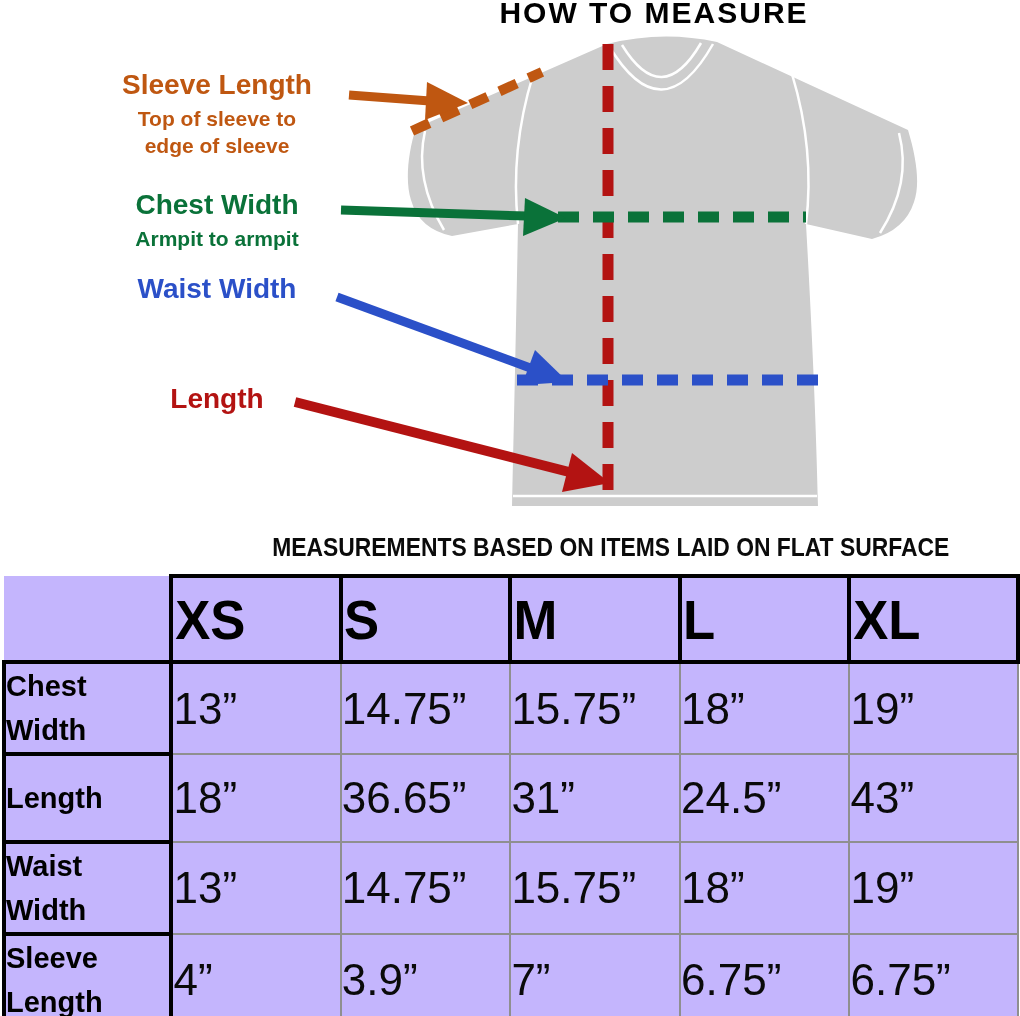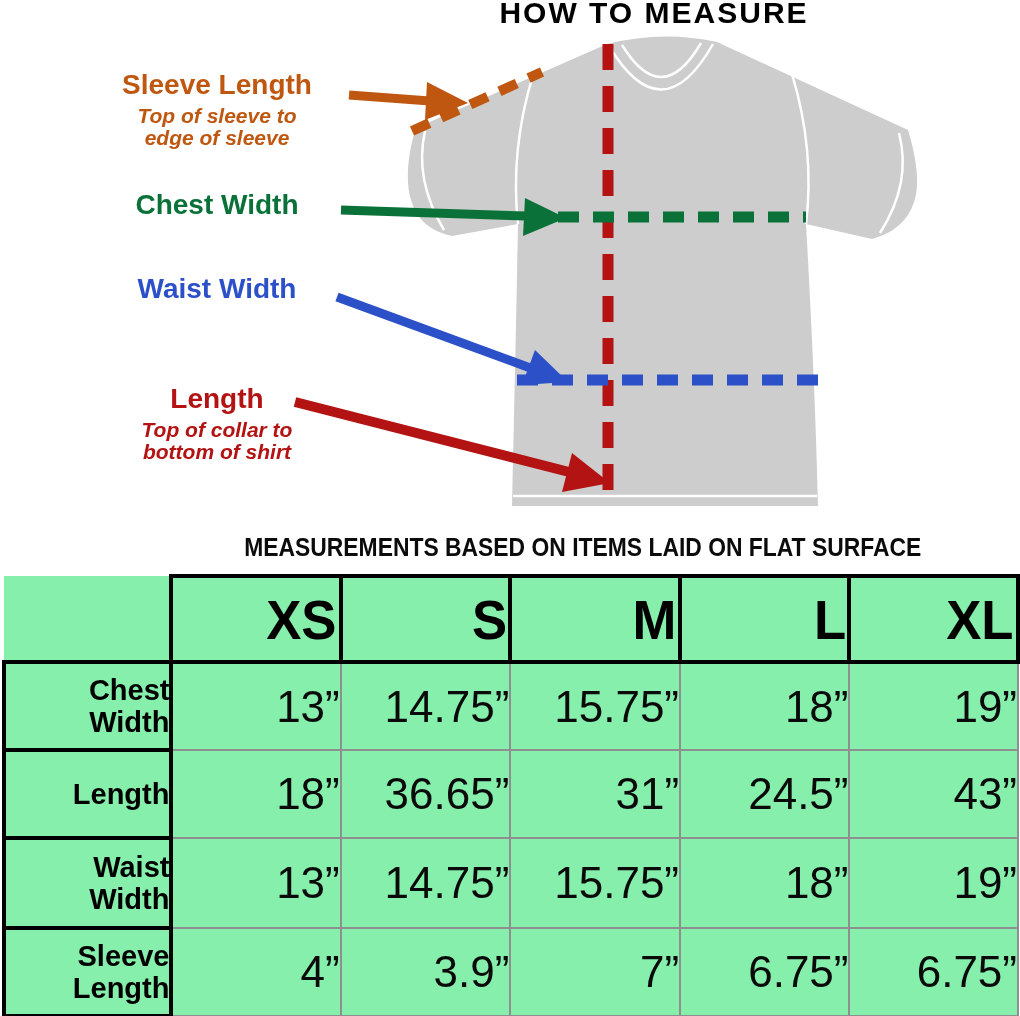--- a/index.html
+++ b/index.html
@@ -11,45 +11,45 @@
   .main-title {
     position:absolute; top:-4px; left:324px; width:660px;
     text-align:center; font-size:30px; font-weight:bold; color:#000;
     letter-spacing:2px;
   }
   
   .diagram-svg { position:absolute; top:0; left:0; }
   
   .anno { position:absolute; left:45px; width:344px; text-align:center; }
   .anno .heading { font-size:28px; font-weight:bold; line-height:30px; }
-  .anno .desc { font-size:21px; font-weight:bold; line-height:22px; white-space:pre-line; margin-top:5px;font-style:italic; }
+  .anno .desc { font-size:21px; font-weight:bold; line-height:27px; white-space:pre-line; margin-top:5px; }
   .anno-sleeve { top:70px;  color:#BF5711; }
   .anno-chest  { top:190px; color:#0A7239; }
   .anno-waist  { top:274px; color:#2B50C8; }
   .anno-length { top:384px; color:#B31312; }
   
   .subtitle {
-    position:absolute; top:532px; left:183px; width:800px;
-    text-align:center; font-size:26px; font-weight:bold; color:#0b0b0b;
+    position:absolute; top:532px; left:195px; width:800px;
+    text-align:right; font-size:26px; font-weight:bold; color:#0b0b0b;
   }
   .subtitle span { display:inline-block; transform:scaleX(0.88); transform-origin:center; white-space:nowrap; }
   
   table.size-table {
     position:absolute; left:2px; top:574px;
     border-collapse:collapse; table-layout:fixed;
   }
-  table.size-table td, table.size-table th { padding:0; text-align:right; vertical-align:middle; background:#86efac; }
+  table.size-table td, table.size-table th { padding:0; text-align:left; vertical-align:middle; background:#c4b5fd; }
   td.corner { border:none; }
   th.size-col {
     border:4px solid #000; height:82px; font-weight:bold; color:#000;
   }
   th.size-col span { display:inline-block; font-size:56px; transform:scaleX(0.94); }
   td.row-label {
     border:4px solid #000; font-size:29px; font-weight:bold; color:#000;
-    line-height:32px; white-space:pre-line; height:84px;
+    line-height:44px; white-space:pre-line; height:84px;
   }
   td.val {
     border:2px solid #8f8f8f; font-size:44px; color:#0a0a0a;
   }
 </style>
 </head>
 <body>
 
 <div class="stage">
 
@@ -96,28 +96,27 @@
 
   <div class="main-title">HOW TO MEASURE</div>
 
   <div class="anno anno-sleeve">
     <div class="heading">Sleeve Length</div>
     <div class="desc">Top of sleeve to
 edge of sleeve</div>
   </div>
   <div class="anno anno-chest">
     <div class="heading">Chest Width</div>
+    <div class="desc">Armpit to armpit</div>
   </div>
   <div class="anno anno-waist">
     <div class="heading">Waist Width</div>
   </div>
   <div class="anno anno-length">
     <div class="heading">Length</div>
-    <div class="desc">Top of collar to
-bottom of shirt</div>
   </div>
 
   <div class="subtitle">
     <span>MEASUREMENTS BASED ON ITEMS LAID ON FLAT SURFACE</span>
   </div>
 
   <table class="size-table">
     <colgroup>
       <col style="width:168px">
         <col style="width:170px">

